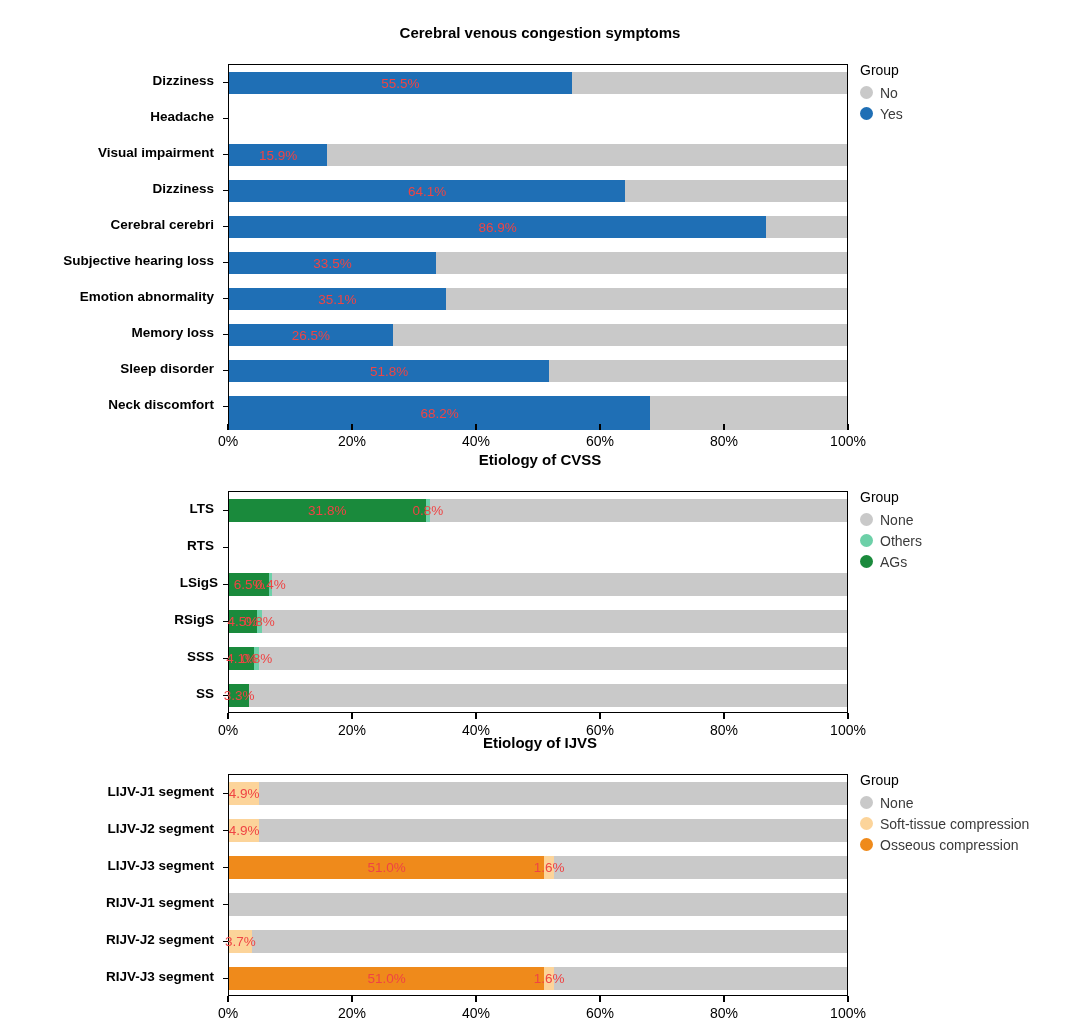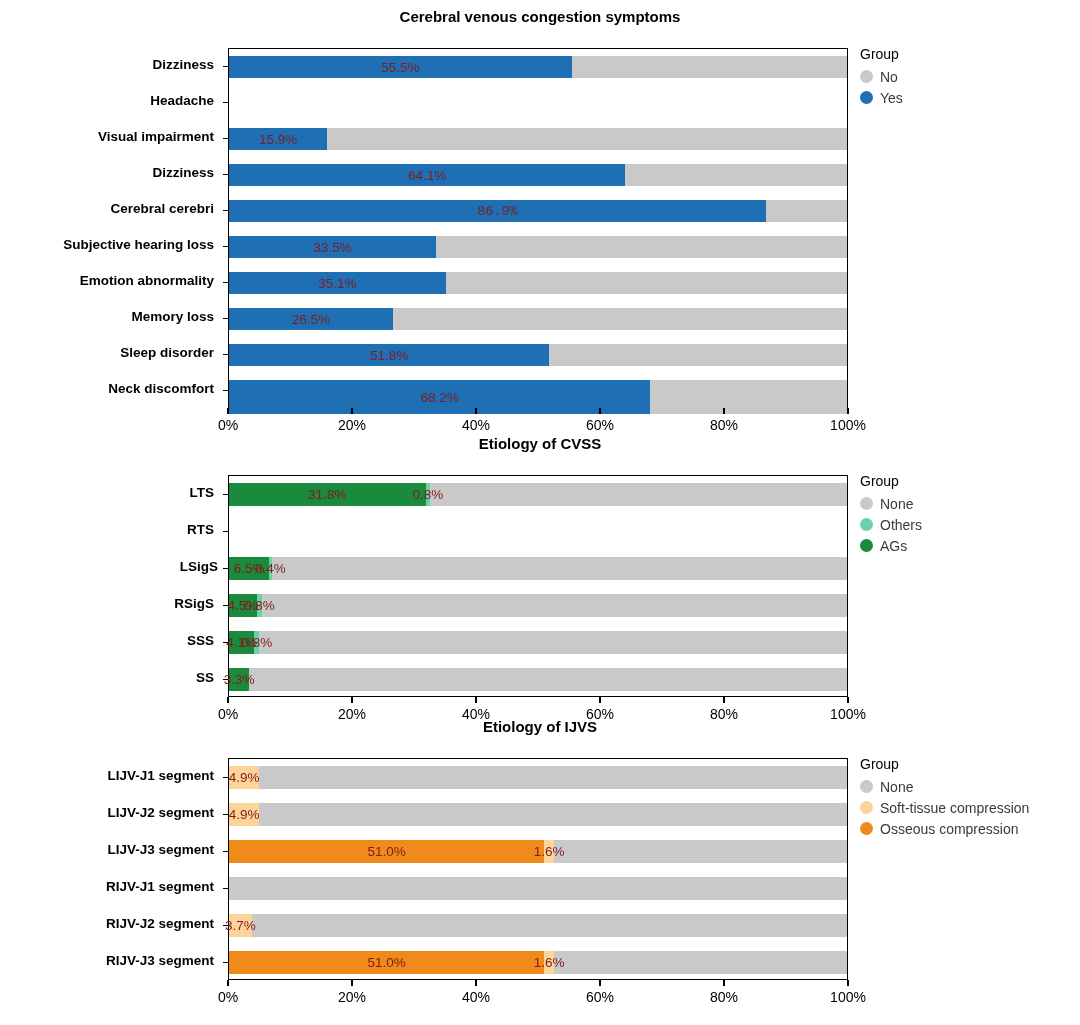--- a/index.html
+++ b/index.html
@@ -18,20 +18,21 @@
     position: relative;
     width: 1080px;
     height: 1025px;
   }
 
   
   .panel {
     position: absolute;
     left: 0;
     width: 1080px;
+    margin-top: 16px;
   }
   .panel-title {
     text-align: center;
     font-size: 15px;
     font-weight: bold;
     color: #000;
     margin: 0;
     padding: 0;
     line-height: 18px;
   }
@@ -67,21 +68,21 @@
     height: 100%;
   }
   .seg-label {
     position: absolute;
     top: 0;
     height: 100%;
     display: flex;
     align-items: center;
     justify-content: center;
     font-size: 13.5px;
-    color: #7f1d1d;
+    color: #ef4444;
     white-space: nowrap;
     pointer-events: none;
   }
   .ylab {
     position: absolute;
     right: 0;
     text-align: right;
     font-size: 13.5px;
     font-weight: bold;
     white-space: nowrap;
@@ -158,21 +159,21 @@
             <div class="seg-label" style="left: calc(7.95% - 40px); width: 80px;">15.9%</div>
           </div>
           <div class="row" style="top: 115px; height: 22px;">
             <div class="bar-bg" style="background: rgb(201, 201, 201);"></div>
             <div class="seg" style="left: 0%; width: 64.1%; background: rgb(31, 111, 181);"></div>
             <div class="seg-label" style="left: calc(32.05% - 40px); width: 80px;">64.1%</div>
           </div>
           <div class="row" style="top: 151px; height: 22px;">
             <div class="bar-bg" style="background: rgb(201, 201, 201);"></div>
             <div class="seg" style="left: 0%; width: 86.9%; background: rgb(31, 111, 181);"></div>
-            <div class="seg-label" style="left: calc(43.45% - 40px); width: 80px; font-family: Liberation Mono, monospace;">86.9%</div>
+            <div class="seg-label" style="left: calc(43.45% - 40px); width: 80px;">86.9%</div>
           </div>
           <div class="row" style="top: 187px; height: 22px;">
             <div class="bar-bg" style="background: rgb(201, 201, 201);"></div>
             <div class="seg" style="left: 0%; width: 33.5%; background: rgb(31, 111, 181);"></div>
             <div class="seg-label" style="left: calc(16.75% - 40px); width: 80px;">33.5%</div>
           </div>
           <div class="row" style="top: 223px; height: 22px;">
             <div class="bar-bg" style="background: rgb(201, 201, 201);"></div>
             <div class="seg" style="left: 0%; width: 35.1%; background: rgb(31, 111, 181);"></div>
             <div class="seg-label" style="left: calc(17.55% - 40px); width: 80px;">35.1%</div>

